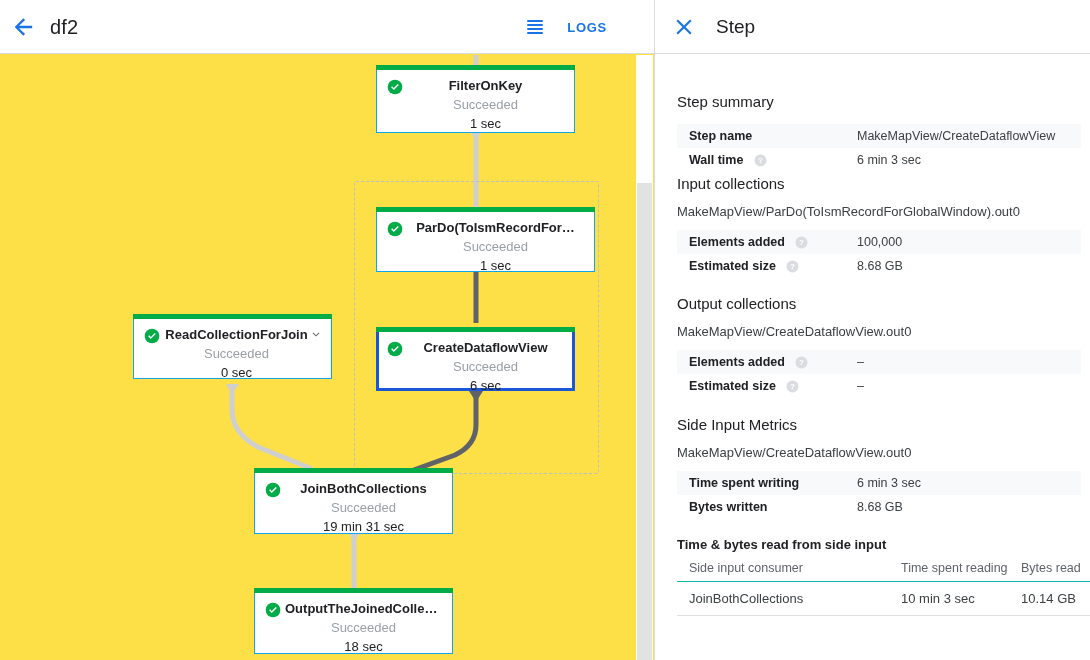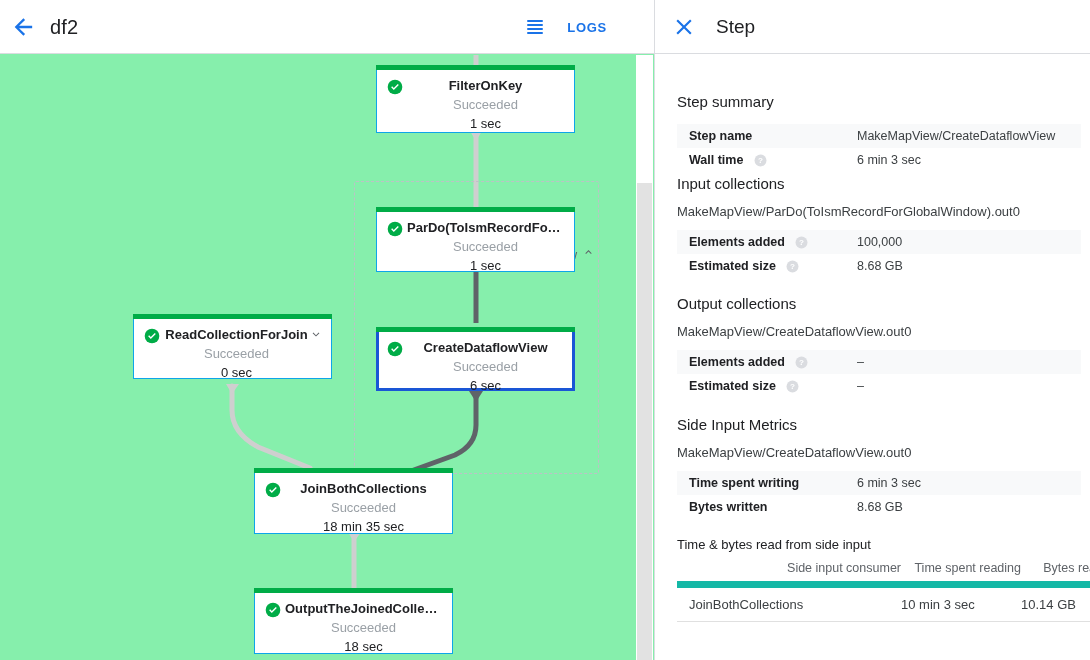--- a/index.html
+++ b/index.html
@@ -20,21 +20,21 @@
     width: 1090px;
     height: 660px;
   }
 
   
   #left-pane {
     position: absolute;
     left: 0; top: 0;
     width: 654px;
     height: 660px;
-    background: #86efac;
+    background: #fde047;
     overflow: hidden;
   }
   #topbar {
     position: absolute;
     left: 0; top: 0;
     width: 654px; height: 54px;
     background: #fff;
     border-bottom: 1px solid #dadce0;
     box-sizing: border-box;
   }
@@ -242,36 +242,36 @@
   }
   .help-icon {
     display: inline-block;
     vertical-align: middle;
     margin-left: 7px;
     width: 13px; height: 13px;
     cursor: pointer;
   }
   .sub-head {
     font-size: 13px;
-    font-weight: normal;
+    font-weight: bold;
     color: #202124;
     line-height: 18px;
   }
   .si-table {
     width: 100%;
     border-collapse: collapse;
     table-layout: fixed;
   }
   .si-table th {
     font-size: 12.5px;
     font-weight: normal;
     color: #5f6368;
-    text-align: right;
+    text-align: left;
     padding: 4px 0 6px 0;
-    border-bottom: 7px solid #14b8a6;
+    border-bottom: 1px solid #14b8a6;
   }
   .si-table td {
     font-size: 13px;
     color: #3c4043;
     padding: 9px 0 9px 0;
     border-bottom: 1px solid #e0e0e0;
   }
   .si-table .c1 { width: 212px; padding-left: 12px; }
   .si-table .c2 { width: 120px; }
   .si-table .c3 { width: 82px; }
@@ -356,21 +356,21 @@
               <path d="M10.2 16.4 6.2 12.4l1.5-1.5 2.5 2.5 6-6 1.5 1.5z" fill="#fff"></path>
             </svg>
         </span>
         <div class="lines">
           <div class="nm">FilterOnKey</div>
           <div class="st">Succeeded</div>
           <div class="tm">1 sec</div>
         </div>
       </div>
 
-      <div class="node" style="left:376px; top:152px; width:199px; height:65px;">
+      <div class="node" style="left:376px; top:152px; width:219px; height:65px;">
         <span class="statusbar"></span>
         <span class="check">
           <svg viewBox="0 0 24 24" width="16" height="16">
               <circle cx="12" cy="12" r="11" fill="#00ac47"></circle>
               <path d="M10.2 16.4 6.2 12.4l1.5-1.5 2.5 2.5 6-6 1.5 1.5z" fill="#fff"></path>
             </svg>
         </span>
         <div class="lines">
           <div class="nm">ParDo(ToIsmRecordFor…</div>
           <div class="st">Succeeded</div>
@@ -417,21 +417,21 @@
         <span class="statusbar"></span>
         <span class="check">
           <svg viewBox="0 0 24 24" width="16" height="16">
               <circle cx="12" cy="12" r="11" fill="#00ac47"></circle>
               <path d="M10.2 16.4 6.2 12.4l1.5-1.5 2.5 2.5 6-6 1.5 1.5z" fill="#fff"></path>
             </svg>
         </span>
         <div class="lines">
           <div class="nm">JoinBothCollections</div>
           <div class="st">Succeeded</div>
-          <div class="tm">18 min 35 sec</div>
+          <div class="tm">19 min 31 sec</div>
         </div>
       </div>
 
       <div class="node" style="left:254px; top:533px; width:199px; height:66px;">
         <span class="statusbar"></span>
         <span class="check">
           <svg viewBox="0 0 24 24" width="16" height="16">
               <circle cx="12" cy="12" r="11" fill="#00ac47"></circle>
               <path d="M10.2 16.4 6.2 12.4l1.5-1.5 2.5 2.5 6-6 1.5 1.5z" fill="#fff"></path>
             </svg>

